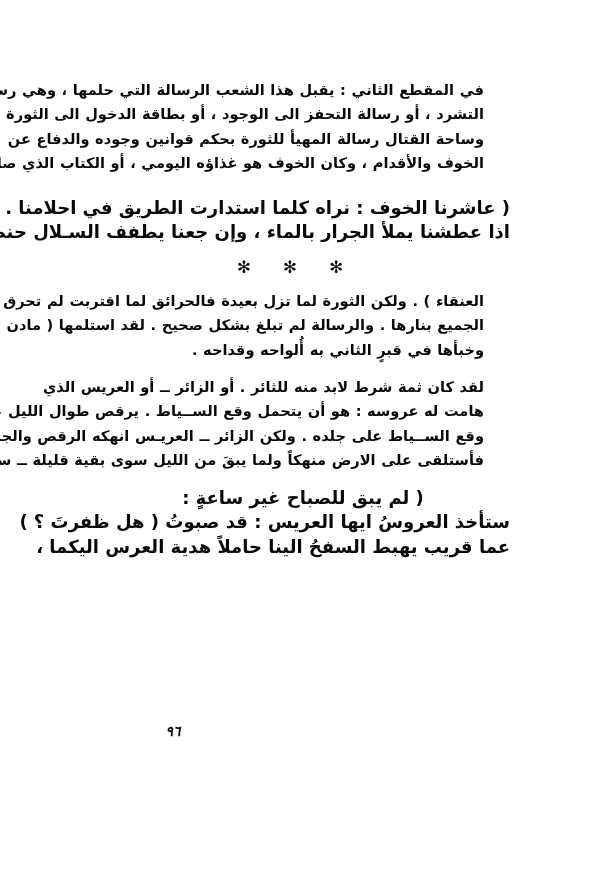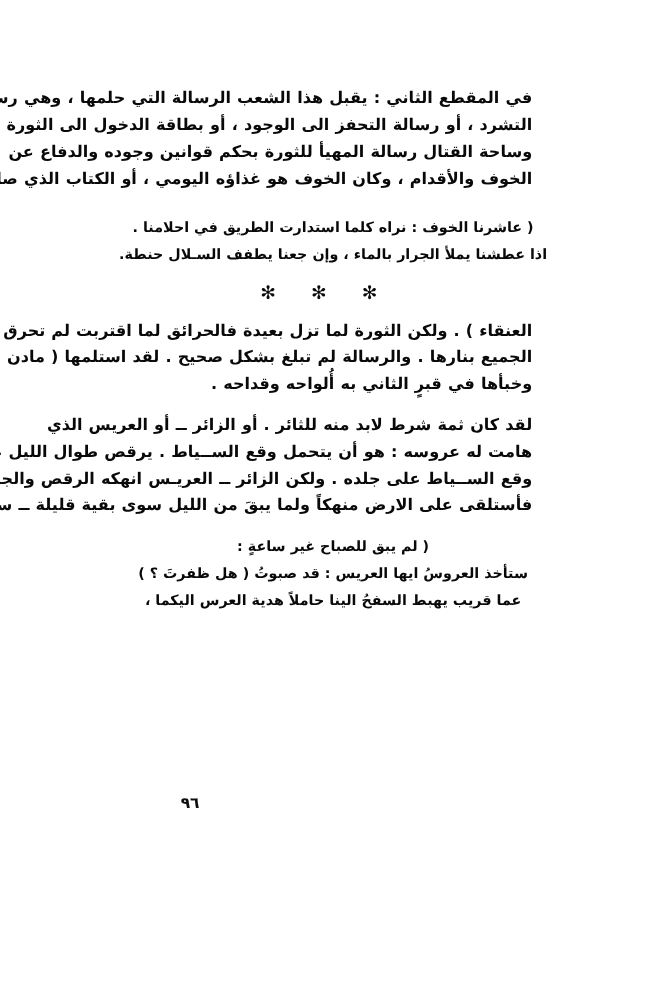--- a/index.html
+++ b/index.html
@@ -59,21 +59,21 @@
   .line.left   { text-align: left; }
 
   
   .verse {
     margin: 0;
     padding: 0;
     list-style: none;
   }
 
   .verse li {
-    font-size: 13px;
+    font-size: 18px;
     line-height: 24.6px;
     font-weight: 600;
     white-space: nowrap;
   }
   .verse li.center { text-align: center; }
 
   .spacer-sm { height: 11px; }
   .spacer-md { height: 18px; }
 
   
@@ -93,20 +93,21 @@
     position: absolute;
     top: 723px;
     left: 0;
     right: 0;
     text-align: center;
     font-family: "DejaVu Sans", "Liberation Sans", sans-serif;
     font-size: 14px;
     font-weight: 700;
     color: #0d0d0d;
     direction: rtl;
+    font-style: italic;
   }
 
   .folio .folio-inner {
     display: inline-block;
     transform: translateX(-132px);
   }
 </style>
 </head>
 <body>
 

